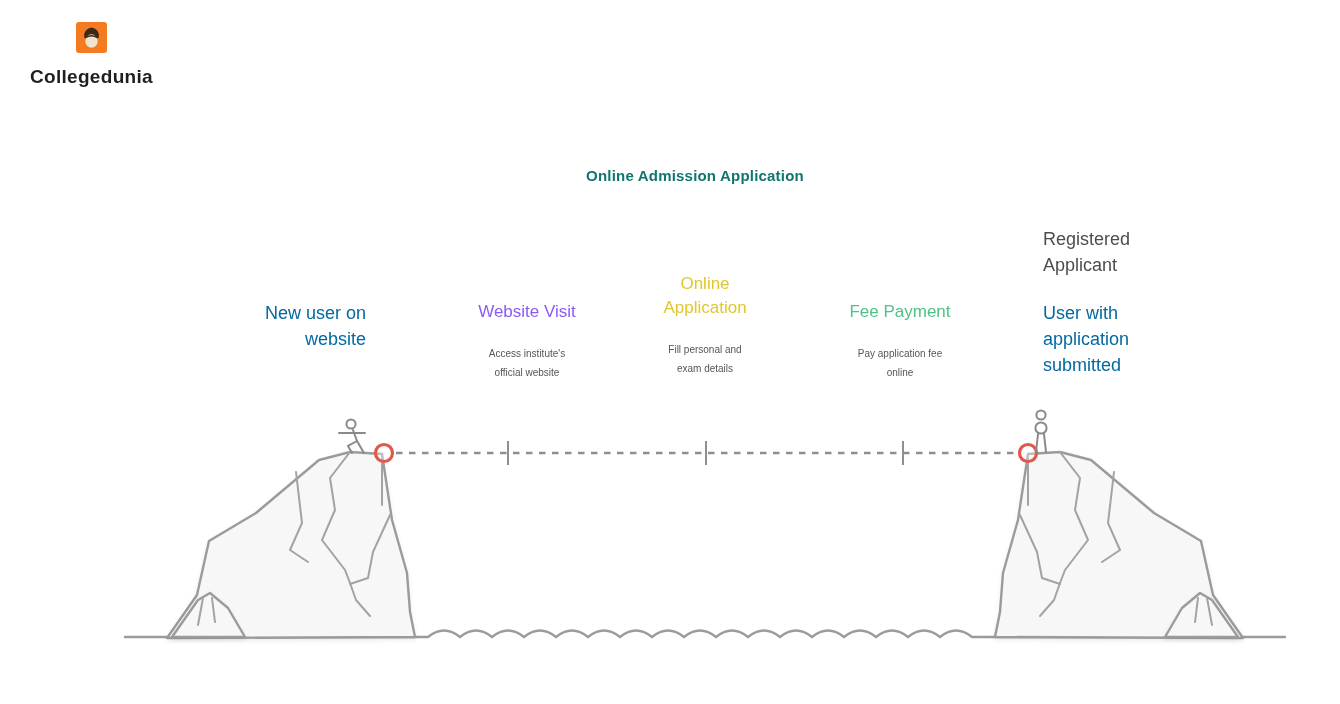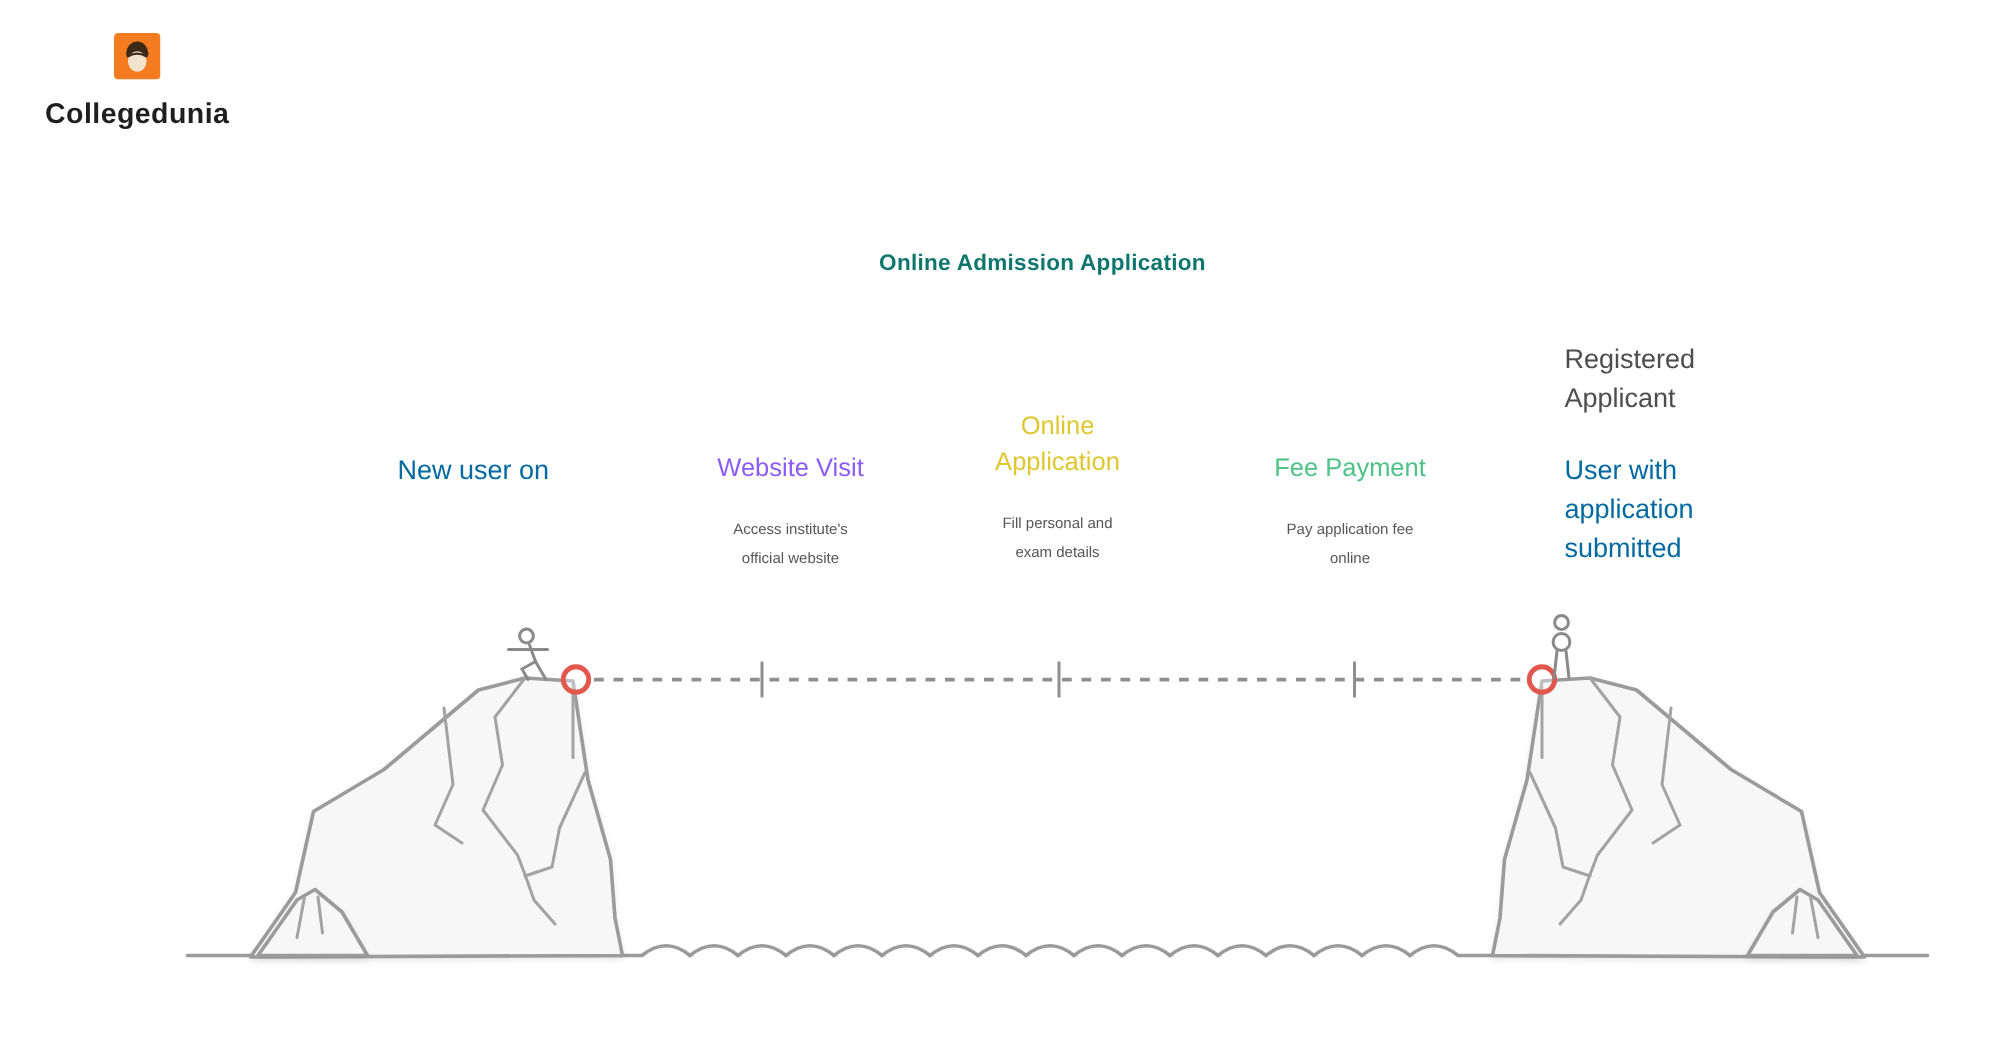--- a/index.html
+++ b/index.html
@@ -142,20 +142,21 @@
     <path d="M9.5 15.5 Q15.5 12 21.5 15.5" fill="none" stroke="#3c2a16" stroke-width="1.6"></path>
   </svg>
   <span class="brand-name">Collegedunia</span>
 </div>
 
 <div class="diagram-title">Online Admission Application</div>
 
 <div class="stage stage-1 stage-endpoint">
   <div class="stage-body">
     <span>New user on</span>
+    <span>website</span>
   </div>
 </div>
 
 <div class="stage stage-2 stage-mid">
   <div class="stage-heading">
     <span>Website Visit</span>
   </div>
   <div class="stage-body">
     <span>Access institute's</span>
     <span>official website</span>

